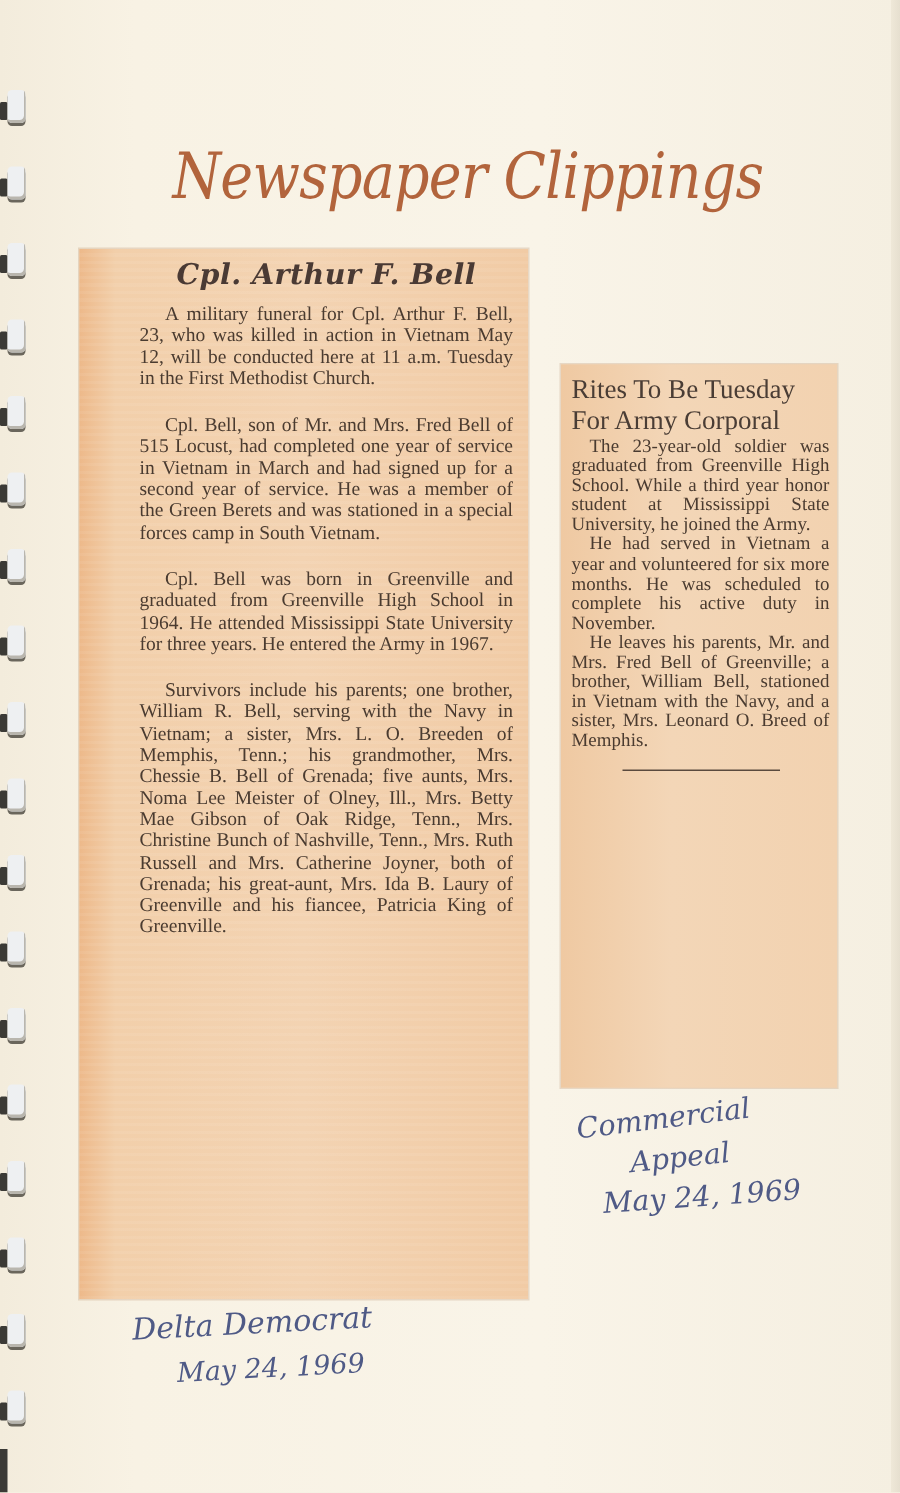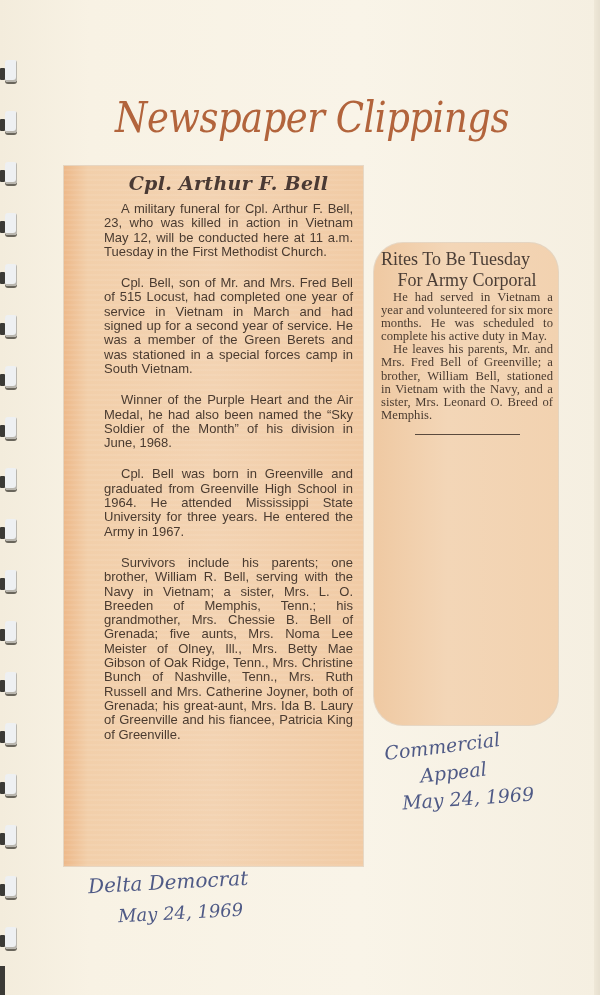--- a/index.html
+++ b/index.html
@@ -44,55 +44,54 @@
     .clip {
       position: absolute;
       background: #f0c8a0;
       background-image:
         repeating-linear-gradient(0deg, rgba(255,255,255,0.06) 0px, rgba(255,255,255,0.06) 2px, transparent 2px, transparent 5px),
         linear-gradient(90deg, #edb98a 0%, #f2cfaa 8%, #f3d3b2 50%, #f1cba5 100%);
       color: #4a3a2f;
       box-shadow: 0 0 0 1px rgba(180,130,90,0.25);
     }
     .clip-left {
-      left: 64px; top: 166px; width: 299px; height: 700px;
+      left: 53px; top: 166px; width: 299px; height: 700px;
     }
     .clip-left .inner {
       position: absolute; left: 40px; right: 10px; top: 6px;
     }
     .clip-left h1 {
       margin: 0 0 8px 0; text-align: center;
       font-family: "DejaVu Serif", serif; font-style: italic; font-weight: bold;
       font-size: 19px; color: #4a3a34; letter-spacing: 0.3px;
     }
     .clip-left p {
       margin: 0 0 17px 0;
       font-size: 11.6px; line-height: 14.3px;
       text-align: justify; text-indent: 17px;
       color: #4a3b30;
-      font-family: Liberation Sans, sans-serif;
+      font-family: Liberation Serif, serif;
       font-size: 13px;
     }
 
     .clip-right {
       left: 374px; top: 243px; width: 184px; height: 482px;
       background: #f1d0ad;
       background-image: linear-gradient(90deg, #efc9a2 0%, #f3d6b7 40%, #f2d2b0 100%);
-      border-radius: 29px;
     }
     .clip-right .inner {
       position: absolute; left: 7px; right: 5px; top: 6px;
     }
     .clip-right h2 {
       margin: 0; font-weight: normal;
       font-family: "Liberation Serif", serif;
       font-size: 18px; line-height: 21px; color: #4a3d35;
     }
     .clip-right h2 .l1 { display: block; text-align: left; }
-    .clip-right h2 .l2 { display: block; text-align: center; }
+    .clip-right h2 .l2 { display: block; text-align: left; }
     .clip-right p {
       margin: 0;
       font-family: "Liberation Serif", serif;
       font-size: 12.6px; line-height: 13.1px;
       text-align: justify; text-indent: 12px;
       color: #4a3b30;
       letter-spacing: 0.05px;
     }
     .clip-right .rule {
       margin: 12px auto 0 auto; width: 105px; height: 1px; background: #5a4a3e;
@@ -191,33 +190,33 @@
     </div>
   <div class="bottom-bar"></div>
 
   <div class="section-title">Newspaper Clippings</div>
 
   <div class="clip clip-left">
     <div class="inner">
       <h1>Cpl. Arthur F. Bell</h1>
       <p>A military funeral for Cpl. Arthur F. Bell, 23, who was killed in action in Vietnam May 12, will be conducted here at 11 a.m. Tuesday in the First Methodist Church.</p>
       <p>Cpl. Bell, son of Mr. and Mrs. Fred Bell of 515 Locust, had completed one year of service in Vietnam in March and had signed up for a second year of service. He was a member of the Green Berets and was stationed in a special forces camp in South Vietnam.</p>
-      <p>Winner of the Purple Heart and the Air Medal, he had also been named the “Sky Soldier of the Month” of his division in June, 1968.</p>
       <p>Cpl. Bell was born in Greenville and graduated from Greenville High School in 1964. He attended Mississippi State University for three years. He entered the Army in 1967.</p>
       <p>Survivors include his parents; one brother, William R. Bell, serving with the Navy in Vietnam; a sister, Mrs. L. O. Breeden of Memphis, Tenn.; his grandmother, Mrs. Chessie B. Bell of Grenada; five aunts, Mrs. Noma Lee Meister of Olney, Ill., Mrs. Betty Mae Gibson of Oak Ridge, Tenn., Mrs. Christine Bunch of Nashville, Tenn., Mrs. Ruth Russell and Mrs. Catherine Joyner, both of Grenada; his great-aunt, Mrs. Ida B. Laury of Greenville and his fiancee, Patricia King of Greenville.</p>
     </div>
   </div>
 
   <div class="clip clip-right">
     <div class="inner">
       <h2>
         <span class="l1">Rites To Be Tuesday</span>
         <span class="l2">For Army Corporal</span>
       </h2>
-      <p>He had served in Vietnam a year and volunteered for six more months. He was scheduled to complete his active duty in May.</p>
+      <p>The 23-year-old soldier was graduated from Greenville High School. While a third year honor student at Mississippi State University, he joined the Army.</p>
+      <p>He had served in Vietnam a year and volunteered for six more months. He was scheduled to complete his active duty in November.</p>
       <p>He leaves his parents, Mr. and Mrs. Fred Bell of Greenville; a brother, William Bell, stationed in Vietnam with the Navy, and a sister, Mrs. Leonard O. Breed of Memphis.</p>
       <div class="rule"></div>
     </div>
   </div>
 
   <div class="hand hand-cm1">Commercial</div>
   <div class="hand hand-cm2">Appeal</div>
   <div class="hand hand-cm3">May 24, 1969</div>
 
   <div class="hand hand-dd1">Delta Democrat</div>

